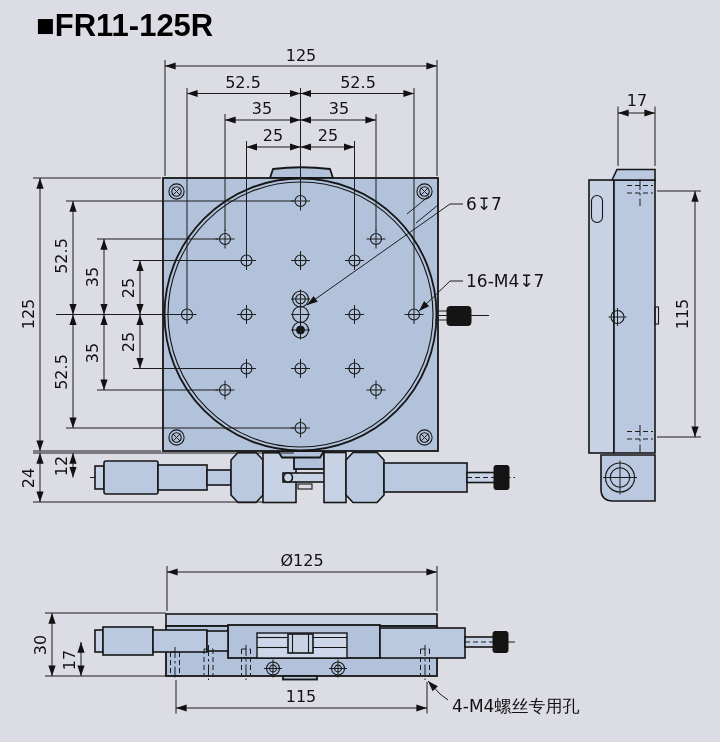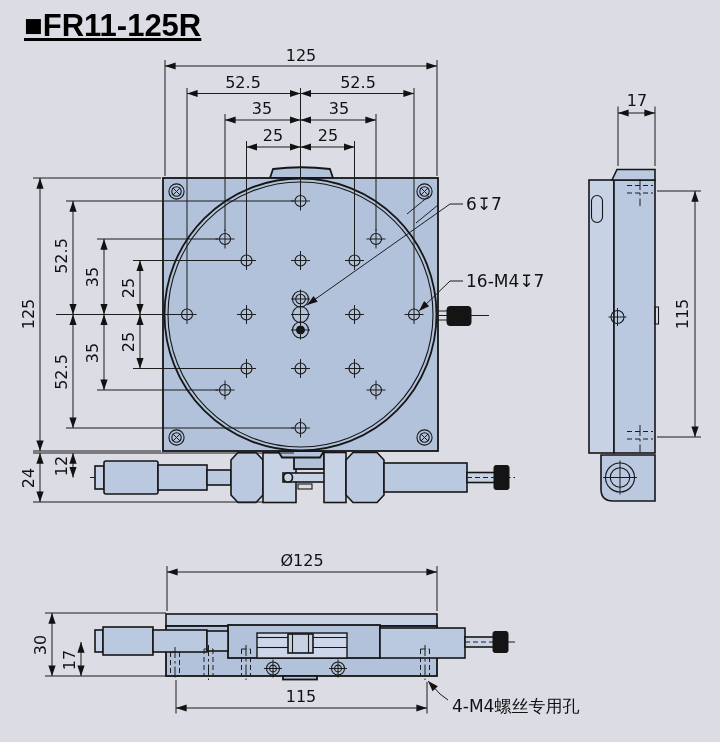--- a/index.html
+++ b/index.html
@@ -1,17 +1,17 @@
 <!DOCTYPE html>
 <html><head>
 <meta charset="utf-8">
 <style>
   html,body{margin:0;padding:0;}
   .stage{position:relative;width:720px;height:742px;background:#dbdce4;font-family:"Liberation Sans",sans-serif;overflow:hidden;}
-  .title{position:absolute;left:24px;top:8px;font-size:31px;font-weight:bold;color:#000;letter-spacing:0px;text-decoration:underline;}
+  .title{position:absolute;left:36px;top:8px;font-size:31px;font-weight:bold;color:#000;letter-spacing:0px;}
   svg{position:absolute;left:0;top:0;}
   svg text{font-family:"DejaVu Sans","Liberation Sans",sans-serif;font-size:16px;fill:#111;}
   text.ann{font-size:17px;}
   text.rot{text-anchor:middle;}
   .ol{fill:none;stroke:#161616;stroke-width:1.8;}
   .ol1{fill:none;stroke:#161616;stroke-width:1.1;}
   .fillp{fill:#b2c2db;stroke:#161616;stroke-width:1.8;}
   .fillm{fill:#bac9e0;stroke:#161616;stroke-width:1.6;}
   .filll{fill:#c7d2e5;stroke:#161616;stroke-width:1.6;}
   .fillw{fill:#cdd7e9;stroke:#161616;stroke-width:1.4;}

